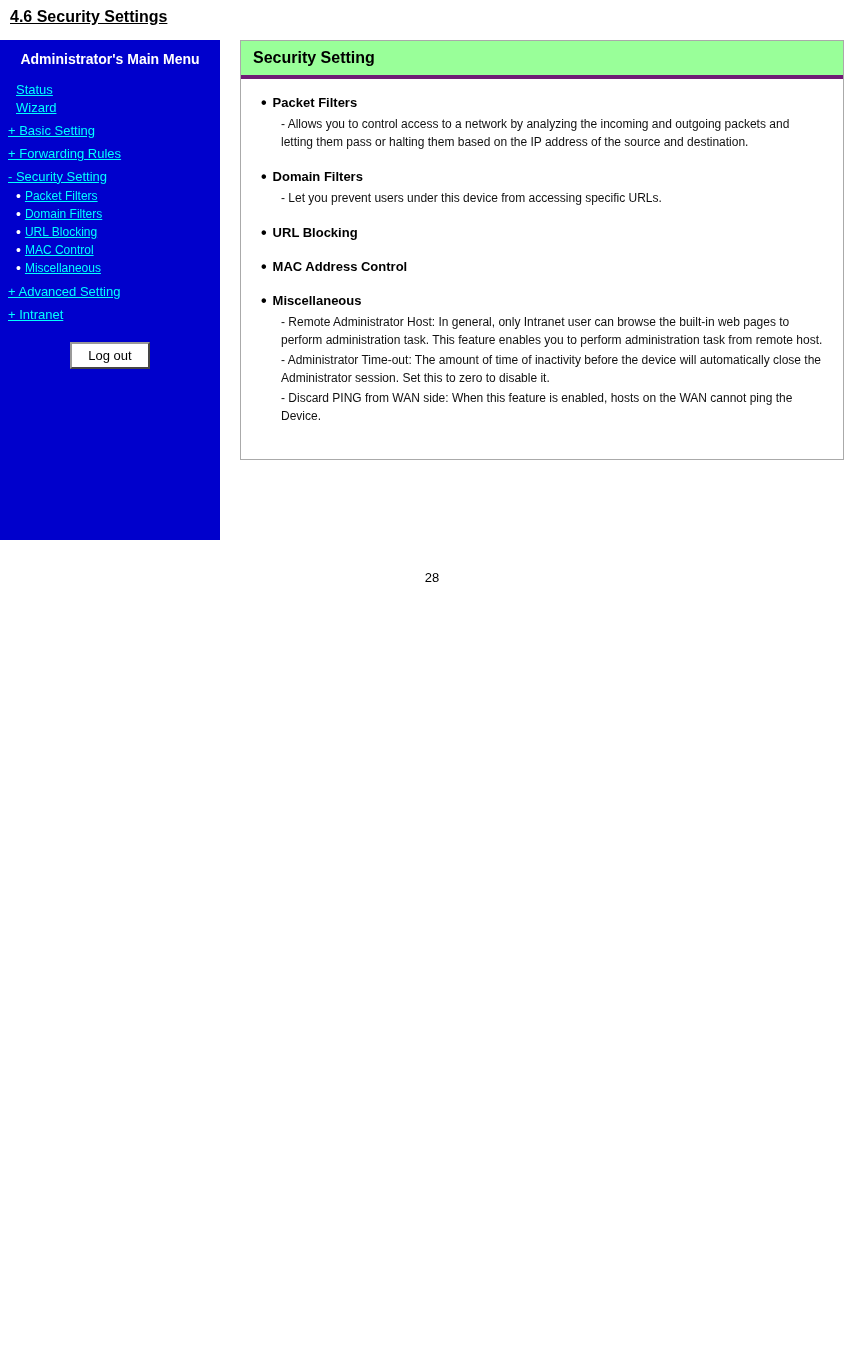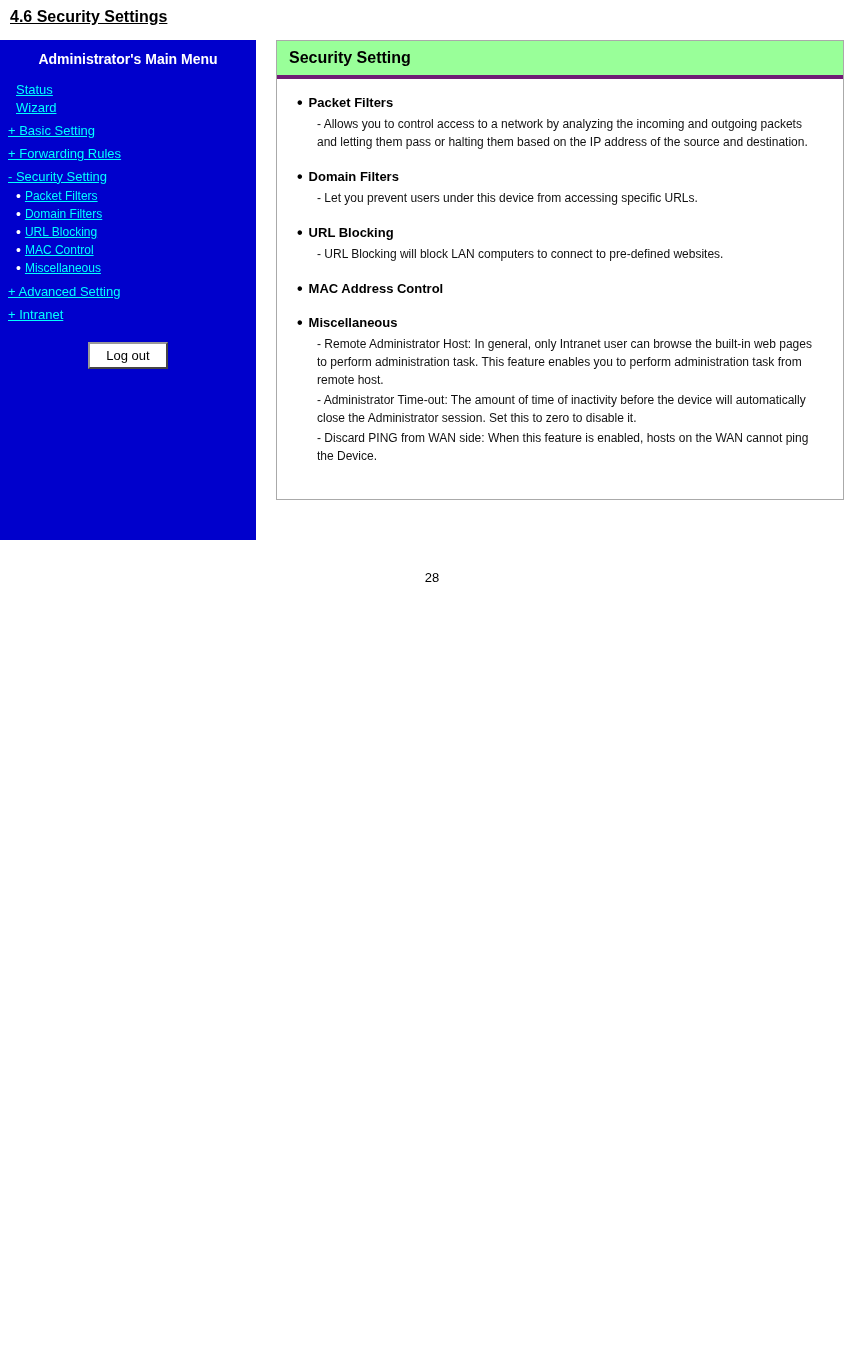--- a/index.html
+++ b/index.html
@@ -15,21 +15,21 @@
       font-weight: bold;
       text-decoration: underline;
       padding: 8px 10px 4px 10px;
     }
     .layout {
       display: flex;
       margin-top: 10px;
     }
     
     .sidebar {
-      width: 256px;
+      width: 220px;
       min-height: 500px;
       background: #0000cc;
       color: #fff;
       padding: 10px 8px;
       flex-shrink: 0;
     }
     .sidebar-title {
       text-align: center;
       font-weight: bold;
       font-size: 14px;
@@ -224,23 +224,20 @@
 
         <div class="section-item">
           <div class="section-item-title">Domain Filters</div>
           <div class="section-item-desc">
             <p>Let you prevent users under this device from accessing specific URLs.</p>
           </div>
         </div>
 
         <div class="section-item">
           <div class="section-item-title">URL Blocking</div>
-          <div class="section-item-desc">
-            <p>URL Blocking will block LAN computers to connect to pre-defined websites.</p>
-          </div>
         </div>
 
         <div class="section-item">
           <div class="section-item-title">MAC Address Control</div>
         </div>
 
         <div class="section-item">
           <div class="section-item-title">Miscellaneous</div>
           <div class="section-item-desc">
             <p>Remote Administrator Host: In general, only Intranet user can browse the built-in web pages to perform administration task. This feature enables you to perform administration task from remote host.</p>

